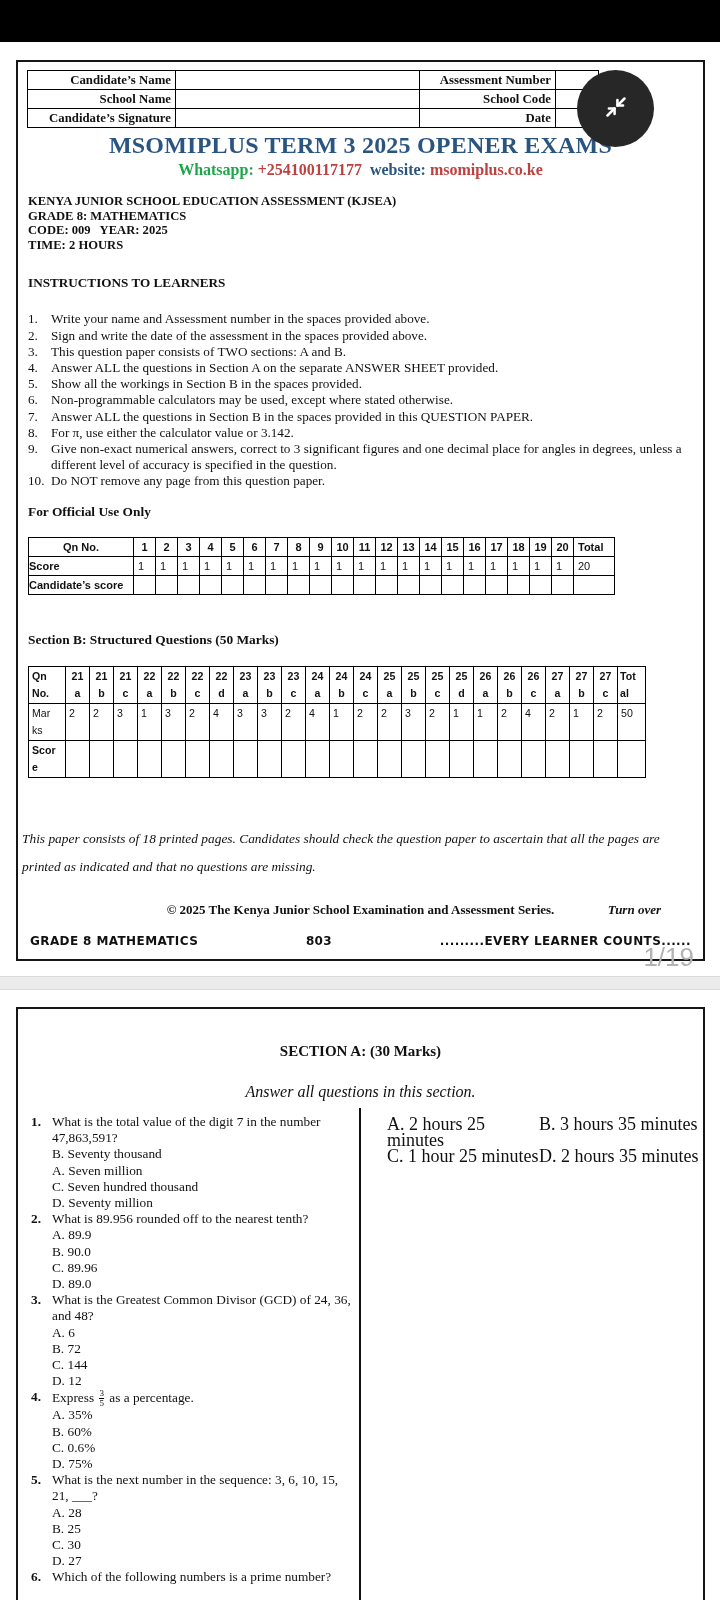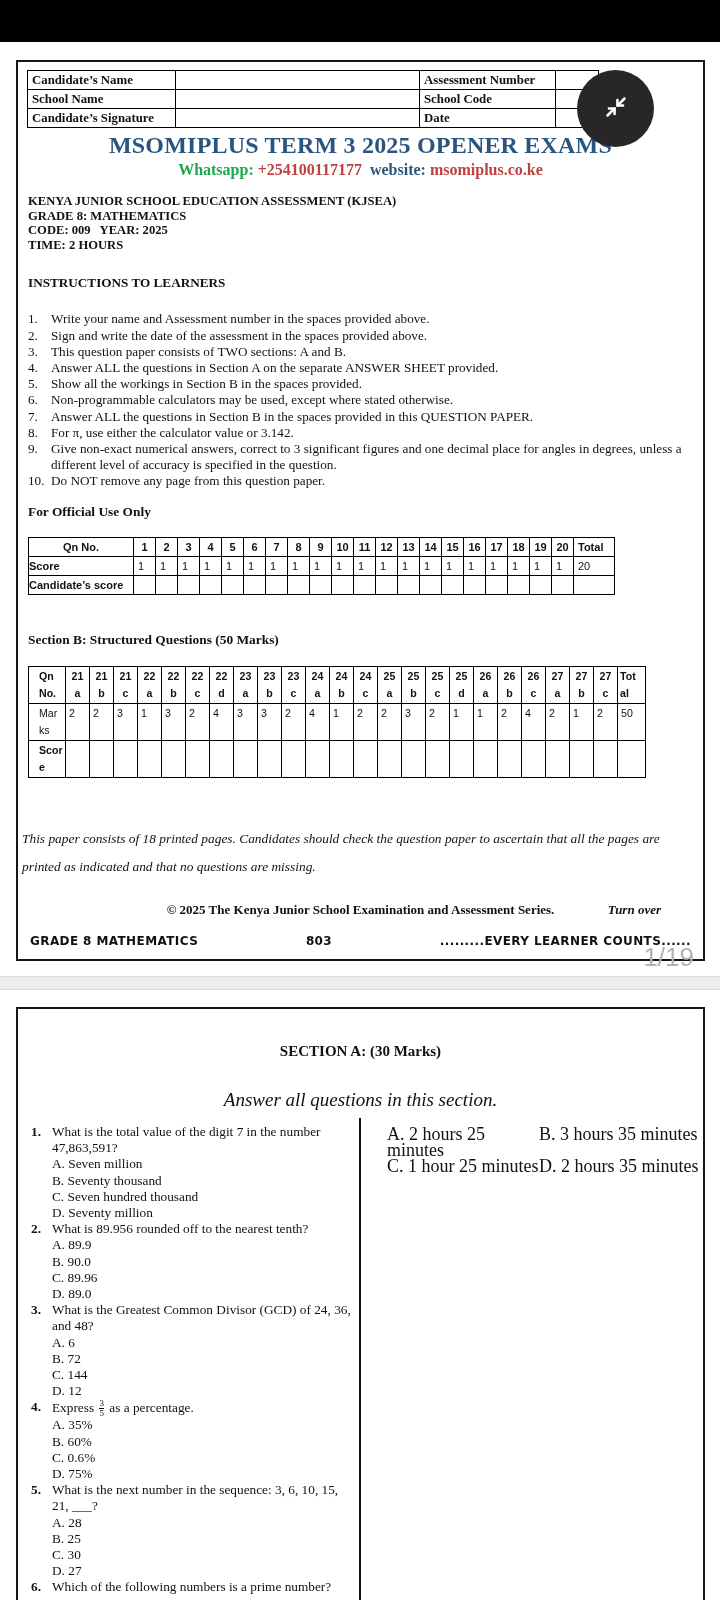--- a/index.html
+++ b/index.html
@@ -17,21 +17,21 @@
   .page-indicator { position:absolute; top:942px; right:26px; z-index:6;
     font-family:"Liberation Sans",sans-serif; font-size:26px; color:#b3b3b3; }
 
   
   .fab { position:absolute; top:70px; left:577px; width:77px; height:77px;
     border-radius:50%; background:#272727; z-index:25; display:flex;
     align-items:center; justify-content:center; cursor:pointer; }
 
   
   .cand-table { border-collapse:collapse; table-layout:fixed;
-    margin:8px 5px 0 9px; width:572px; }
+    margin:8px 5px 0 9px; width:572px;text-align:right; }
   .cand-table td { border:1.6px solid #000; height:19px; font-weight:bold;
     font-size:12.8px; padding:0 4px; }
   .c1 { width:148px; } .c2 { width:244px; } .c3 { width:136px; } .c4 { width:auto; }
 
   .title { text-align:center; margin-top:4px; font-size:24px; font-weight:bold;
     color:#2a5580; letter-spacing:0.2px; }
   .contact { text-align:center; margin-top:2px; font-size:16px; font-weight:bold; }
   .green { color:#1ea64a; } .red { color:#bc4140; } .blue { color:#2a5580; }
 
   .exam-info { margin:15px 8px 0 10px; font-weight:bold; font-size:12.6px;
@@ -49,38 +49,38 @@
   .official-table .lab { width:105px; text-align:left; padding-left:0; font-weight:bold; }
   .official-table .n { width:22px; font-weight:bold; }
   .official-table .tot { width:41px; font-weight:bold; text-align:left; padding-left:4px; }
   .official-table .sc { font-weight:normal; text-align:left; padding-left:4px; }
 
   .secb-heading { margin:37px 0 0 10px; font-weight:bold; font-size:13.4px; }
   .secb-table { border-collapse:collapse; margin:18px 0 0 10px;
     font-family:"Liberation Sans",sans-serif; font-size:10.6px; }
   .secb-table td { border:1.4px solid #000; vertical-align:top; text-align:center;
     line-height:17px; padding:1px 0; }
-  .secb-table .qlab { width:37px; text-align:left; padding-left:10px; }
+  .secb-table .qlab { width:37px; text-align:left; padding-left:3px; }
   .secb-table .qcol { width:24px; font-weight:bold; }
   .secb-table .tcol { width:28px; font-weight:bold; text-align:left; padding-left:2px; }
   .secb-table .mk { text-align:left; padding-left:3px; font-weight:normal; }
   .secb-table .bold { font-weight:bold; }
   .secb-table .scrow td { height:32px; }
 
   .note { margin:47px 10px 0 4px; font-style:italic; font-size:13.4px; line-height:28px; }
   .copy-row { position:relative; margin-top:21px; text-align:center;
     font-weight:bold; font-size:13px; }
   .turn-over { position:absolute; right:42px; top:0; font-style:italic; font-weight:bold; }
   .footer-row { display:flex; justify-content:space-between; margin:16px 12px 0 12px;
     font-family:"DejaVu Sans",sans-serif; font-weight:bold; font-size:12px;
     letter-spacing:0.4px; }
 
   
   .secA-heading { text-align:center; margin-top:34px; font-weight:bold; font-size:15px; }
-  .secA-sub { text-align:center; margin-top:29px; font-style:italic; font-size:19px; }
+  .secA-sub { text-align:center; margin-top:23px; font-style:italic; font-size:16px; }
   .cols { display:flex; margin-top:7px; }
   .col-left { width:343px; border-right:2px solid #111; padding:6px 6px 0 13px; min-height:580px; }
   .col-right { flex:1; padding:8px 0 0 26px; }
   .q { display:flex; font-size:13.3px; line-height:16.2px; }
   .q .qnum { width:21px; flex:0 0 21px; font-weight:bold; }
   .q .qbody { flex:1; }
   .opt { }
   .frac { display:inline-block; text-align:center; font-size:9px; line-height:8.5px;
     vertical-align:-4px; padding:0 2px; }
   .frac .den { border-top:1px solid #000; display:block; }
@@ -454,22 +454,22 @@
 
   <div class="page page2">
     <div class="secA-heading">SECTION A: (30 Marks)</div>
     <div class="secA-sub">Answer all questions in this section.</div>
     <div class="cols">
       <div class="col-left" id="col-left">
           <div class="q">
             <span class="qnum">1.</span>
             <div class="qbody">
               <div>What is the total value of the digit 7 in the number 47,863,591?</div>
+              <div class="opt">B. Seventy thousand</div>
               <div class="opt">A. Seven million</div>
-              <div class="opt">B. Seventy thousand</div>
               <div class="opt">C. Seven hundred thousand</div>
               <div class="opt">D. Seventy million</div>
             </div>
           </div>
           <div class="q">
             <span class="qnum">2.</span>
             <div class="qbody">
               <div>What is 89.956 rounded off to the nearest tenth?</div>
               <div class="opt">A. 89.9</div>
               <div class="opt">B. 90.0</div>

